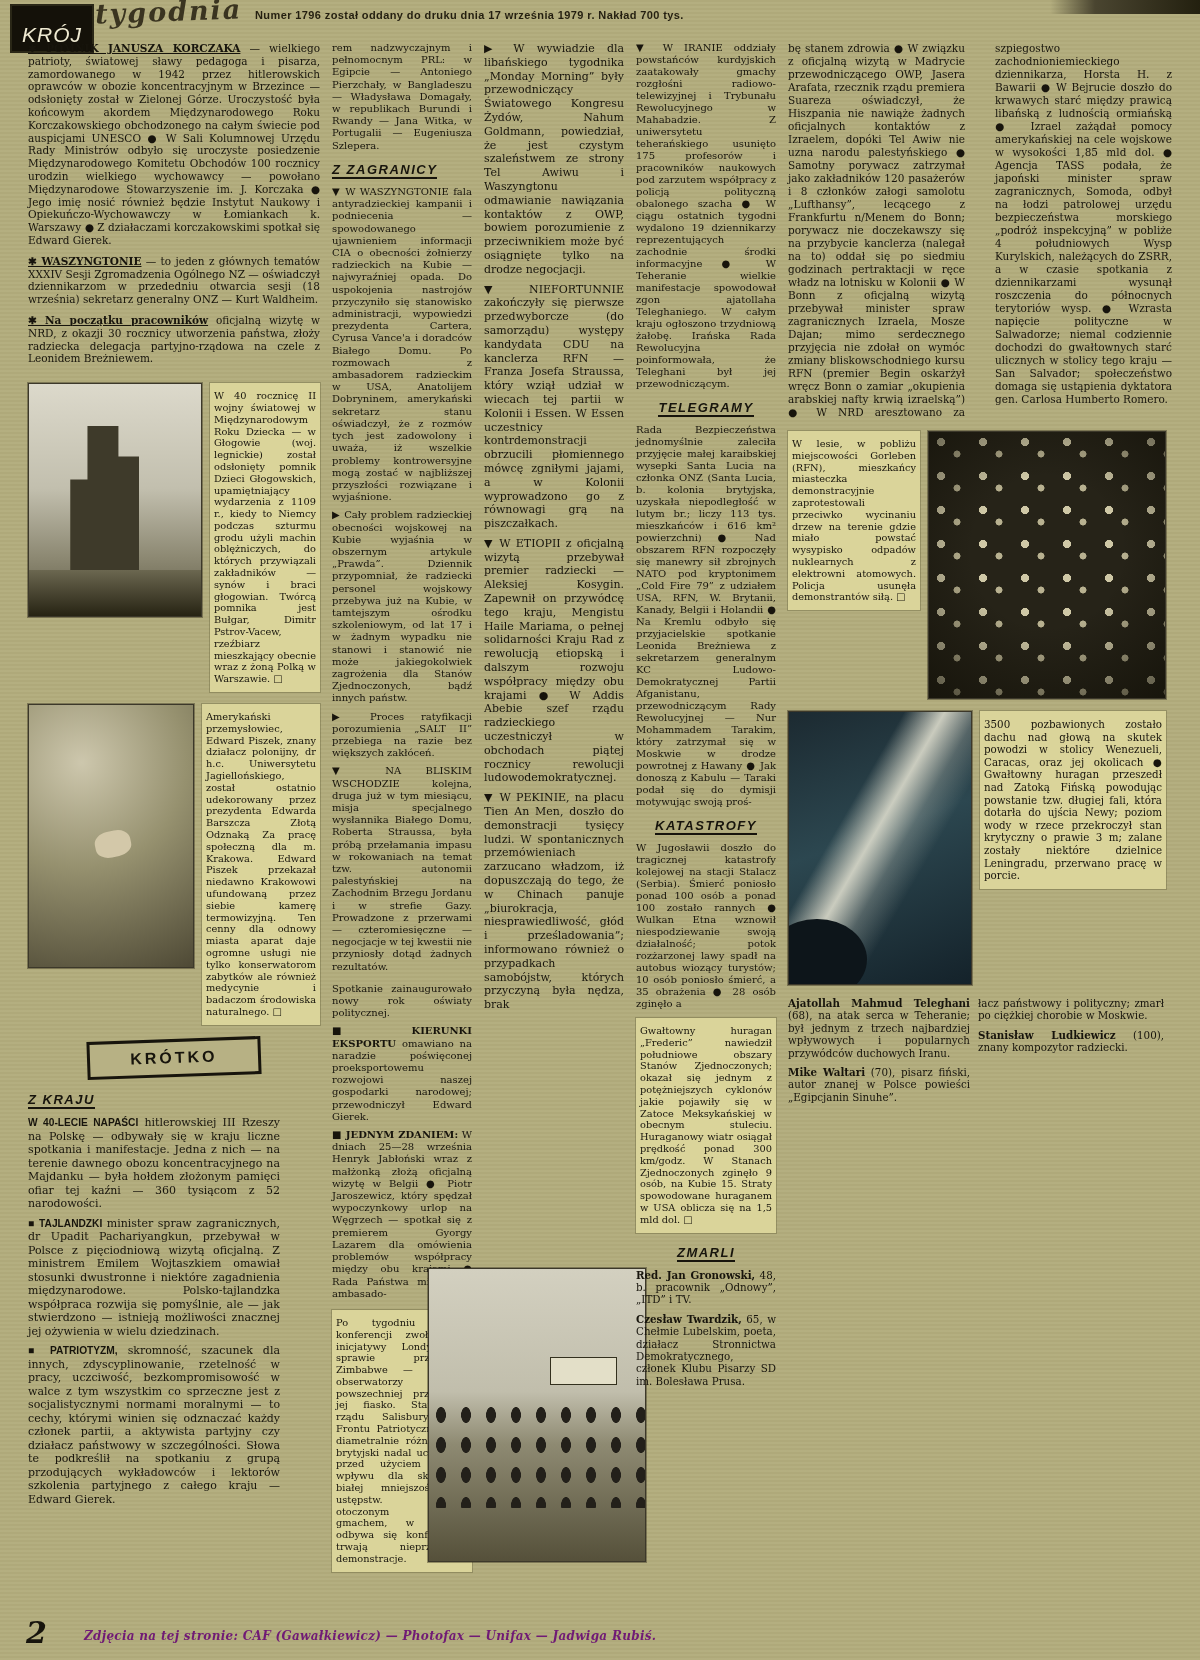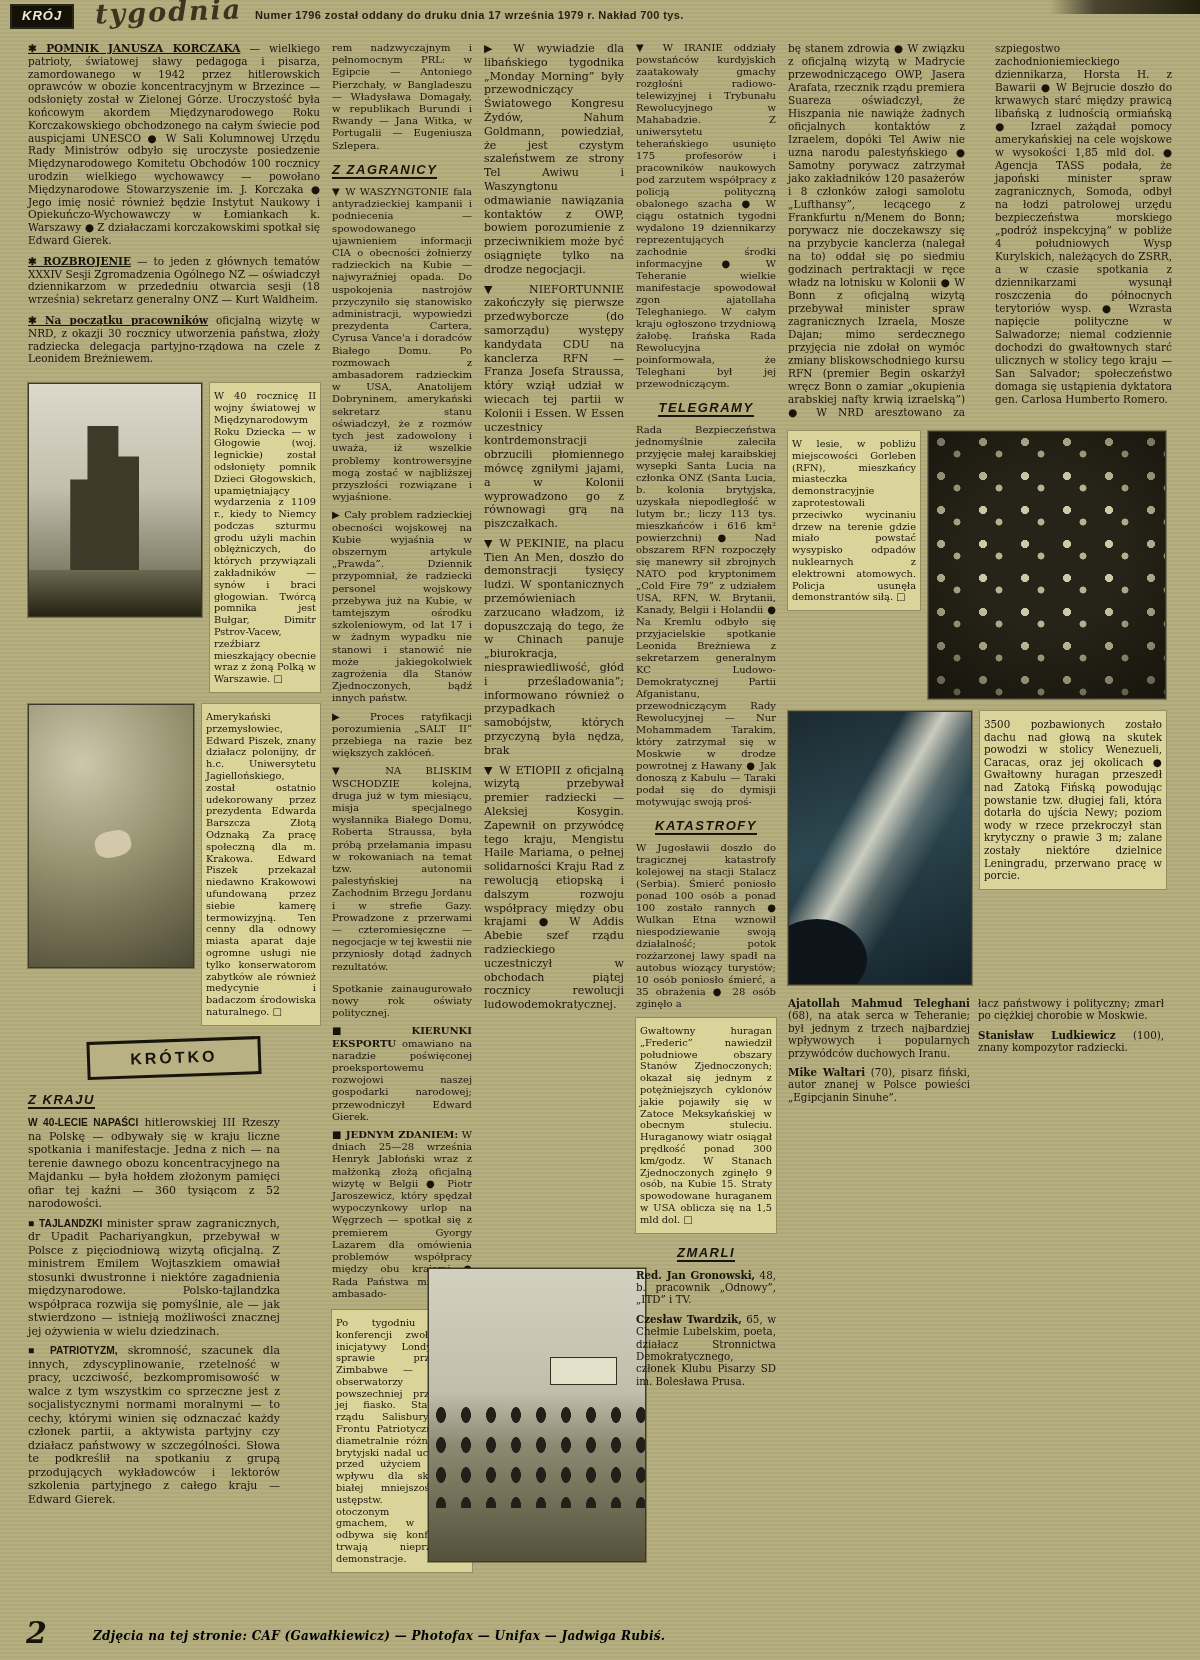--- a/index.html
+++ b/index.html
@@ -5,22 +5,22 @@
   html,body{margin:0;padding:0;}
   body{background:#8f8a60;}
   .page{position:relative;width:1200px;height:1660px;margin:0 auto;background:#b2ac7c;
         font-family:"DejaVu Serif", "Liberation Serif", serif;color:#17140c;overflow:hidden;}
   .page::before{content:"";position:absolute;inset:0;
         background:repeating-linear-gradient(0deg, rgba(255,255,255,.03) 0 2px, rgba(0,0,0,.02) 2px 4px);
         pointer-events:none;}
   
   .masthead{position:absolute;left:0;top:0;width:100%;height:34px;}
   .logo-box{position:absolute;left:10px;top:4px;background:#141109;color:#efead2;
-        font-family:"Liberation Sans",sans-serif;font-weight:bold;font-style:italic;
-        font-size:13px;padding:2px 10px 4px;letter-spacing:1px;border:2px solid #2a2717;}
+        font-family:"Liberation Sans",sans-serif;font-weight:normal;font-style:italic;
+        font-size:21px;padding:17px 10px 4px;letter-spacing:1px;border:2px solid #2a2717;}
   .logo-script{position:absolute;left:95px;top:-4px;font-style:italic;font-weight:bold;
         font-size:27px;color:#3a3420;letter-spacing:2px;transform:rotate(-2deg);}
   .issue-line{position:absolute;left:255px;top:9px;font-family:"Liberation Sans",sans-serif;
         font-weight:bold;font-size:11px;color:#241f10;letter-spacing:.4px;}
   .corner-mark{position:absolute;right:0px;top:0px;width:150px;height:14px;
         background:linear-gradient(90deg,transparent,#4a4530 30%,#23200f);}
   
   p{margin:0 0 6px;text-align:justify;}
   .lead{font-weight:bold;}
   .star .lead{text-decoration:underline;}
@@ -82,38 +82,38 @@
       background:radial-gradient(circle at 50% 45%, transparent 40%, rgba(15,13,5,.65) 100%);}
   .ph-wave{width:182px;height:272px;
       background:linear-gradient(160deg, #1c2a31 0%, #2c4750 45%, #14222a 100%);}
   .ph-wave::before{content:"";position:absolute;inset:0;
       background:linear-gradient(120deg, transparent 34%, rgba(231,229,212,.85) 46%, rgba(231,229,212,.25) 56%, transparent 66%);}
   .ph-wave::after{content:"";position:absolute;left:-12%;bottom:-6%;width:55%;height:30%;
       background:#0d151a;border-radius:50%;}
   
   .pagefoot{position:absolute;left:0;bottom:8px;width:100%;height:34px;}
   .pagenum{position:absolute;left:26px;bottom:2px;font-size:30px;font-weight:bold;font-style:italic;}
-  .credits{position:absolute;left:93px;bottom:9px;font-weight:bold;font-style:italic;
-      font-size:12px;letter-spacing:.3px;color:#000000;}
+  .credits{position:absolute;left:84px;bottom:9px;font-weight:bold;font-style:italic;
+      font-size:12px;letter-spacing:.3px;color:#701a75;}
 </style>
 </head>
 <body>
 
 <div class="page">
 
   <header class="masthead">
     <div class="logo-box">KRÓJ</div>
     <div class="logo-script">tygodnia</div>
     <div class="issue-line">Numer 1796 został oddany do druku dnia 17 września 1979 r. Nakład 700 tys.</div>
     <div class="corner-mark"></div>
   </header>
 
   <section class="colA">
     <p class="star"><span class="lead">✱ POMNIK JANUSZA KORCZAKA</span><span> — wielkiego patrioty, światowej sławy pedagoga i pisarza, zamordowanego w 1942 przez hitlerowskich oprawców w obozie koncentracyjnym w Brzezince — odsłonięty został w Zielonej Górze. Uroczystość była końcowym akordem Międzynarodowego Roku Korczakowskiego obchodzonego na całym świecie pod auspicjami UNESCO ● W Sali Kolumnowej Urzędu Rady Ministrów odbyło się uroczyste posiedzenie Międzynarodowego Komitetu Obchodów 100 rocznicy urodzin wielkiego wychowawcy — powołano Międzynarodowe Stowarzyszenie im. J. Korczaka ● Jego imię nosić również będzie Instytut Naukowy i Opiekuńczo-Wychowawczy w Łomiankach k. Warszawy ● Z działaczami korczakowskimi spotkał się Edward Gierek.</span></p>
-    <p class="star"><span class="lead">✱ ROZBROJENIE</span><span> — to jeden z głównych tematów XXXIV Sesji Zgromadzenia Ogólnego NZ — oświadczył dziennikarzom w przededniu otwarcia sesji (18 września) sekretarz generalny ONZ — Kurt Waldheim.</span></p>
+    <p class="star"><span class="lead">✱ WASZYNGTONIE</span><span> — to jeden z głównych tematów XXXIV Sesji Zgromadzenia Ogólnego NZ — oświadczył dziennikarzom w przededniu otwarcia sesji (18 września) sekretarz generalny ONZ — Kurt Waldheim.</span></p>
     <p class="star"><span class="lead">✱ Na początku pracowników</span><span> oficjalną wizytę w NRD, z okazji 30 rocznicy utworzenia państwa, złoży radziecka delegacja partyjno-rządowa na czele z Leonidem Breżniewem.</span></p>
 
     <figure class="fig-row" style="margin-top:18px">
       <div class="photo ph-monument"></div>
       <figcaption class="cap capbox" style="width:104px">W 40 rocznicę II wojny światowej w Międzynarodowym Roku Dziecka — w Głogowie (woj. legnickie) został odsłonięty pomnik Dzieci Głogowskich, upamiętniający wydarzenia z 1109 r., kiedy to Niemcy podczas szturmu grodu użyli machin oblężniczych, do których przywiązali zakładników — synów i braci głogowian. Twórcą pomnika jest Bułgar, Dimitr Pstrov-Vacew, rzeźbiarz mieszkający obecnie wraz z żoną Polką w Warszawie. □</figcaption>
     </figure>
 
     <figure class="fig-row">
       <div class="photo ph-handshake"></div>
       <figcaption class="cap capbox" style="width:112px">Amerykański przemysłowiec, Edward Piszek, znany działacz polonijny, dr h.c. Uniwersytetu Jagiellońskiego, został ostatnio udekorowany przez prezydenta Edwarda Barszcza Złotą Odznaką Za pracę społeczną dla m. Krakowa. Edward Piszek przekazał niedawno Krakowowi ufundowaną przez siebie kamerę termowizyjną. Ten cenny dla odnowy miasta aparat daje ogromne usługi nie tylko konserwatorom zabytków ale również medycynie i badaczom środowiska naturalnego. □</figcaption>
@@ -138,22 +138,22 @@
     <p>▼ NA BLISKIM WSCHODZIE kolejna, druga już w tym miesiącu, misja specjalnego wysłannika Białego Domu, Roberta Straussa, była próbą przełamania impasu w rokowaniach na temat tzw. autonomii palestyńskiej na Zachodnim Brzegu Jordanu i w strefie Gazy. Prowadzone z przerwami — czteromiesięczne — negocjacje w tej kwestii nie przyniosły dotąd żadnych rezultatów.</p>
     <p style="margin-top:10px"><span>Spotkanie zainaugurowało nowy rok oświaty politycznej.</span></p>
     <p><span class="lead">■ KIERUNKI EKSPORTU</span><span> omawiano na naradzie poświęconej proeksportowemu rozwojowi naszej gospodarki narodowej; przewodniczył Edward Gierek.</span></p>
     <p><span class="lead">■ JEDNYM ZDANIEM:</span><span> W dniach 25—28 września Henryk Jabłoński wraz z małżonką złożą oficjalną wizytę w Belgii ● Piotr Jaroszewicz, który spędzał wypoczynkowy urlop na Węgrzech — spotkał się z premierem Gyorgy Lazarem dla omówienia problemów współpracy między obu krajami ● Rada Państwa mianowała ambasado-</span></p>
     <div class="cap capbox" style="margin-top:10px">Po tygodniu obrad konferencji zwołanej z inicjatywy Londynu w sprawie przyszłości Zimbabwe — Rodezji, obserwatorzy coraz powszechniej przewidują jej fiasko. Stanowiska rządu Salisbury oraz Frontu Patriotycznego są diametralnie różne. Rząd brytyjski nadal uchyla się przed użyciem swego wpływu dla skłonienia białej mniejszości do ustępstw. Przed otoczonym policją gmachem, w którym odbywa się konferencja, trwają nieprzerwane demonstracje.</div>
   </section>
 
   <section class="colC">
     <p>▶ W wywiadzie dla libańskiego tygodnika „Monday Morning” były przewodniczący Światowego Kongresu Żydów, Nahum Goldmann, powiedział, że jest czystym szaleństwem ze strony Tel Awiwu i Waszyngtonu odmawianie nawiązania kontaktów z OWP, bowiem porozumienie z przeciwnikiem może być osiągnięte tylko na drodze negocjacji.</p>
     <p>▼ NIEFORTUNNIE zakończyły się pierwsze przedwyborcze (do samorządu) występy kandydata CDU na kanclerza RFN — Franza Josefa Straussa, który wziął udział w wiecach tej partii w Kolonii i Essen. W Essen uczestnicy kontrdemonstracji obrzucili płomiennego mówcę zgniłymi jajami, a w Kolonii wyprowadzono go z równowagi grą na piszczałkach.</p>
+    <p>▼ W ETIOPII z oficjalną wizytą przebywał premier radziecki — Aleksiej Kosygin. Zapewnił on przywódcę tego kraju, Mengistu Haile Mariama, o pełnej solidarności Kraju Rad z rewolucją etiopską i dalszym rozwoju współpracy między obu krajami ● W Addis Abebie szef rządu radzieckiego uczestniczył w obchodach piątej rocznicy rewolucji ludowodemokratycznej.</p>
     <p>▼ W PEKINIE, na placu Tien An Men, doszło do demonstracji tysięcy ludzi. W spontanicznych przemówieniach zarzucano władzom, iż dopuszczają do tego, że w Chinach panuje „biurokracja, niesprawiedliwość, głód i prześladowania”; informowano również o przypadkach samobójstw, których przyczyną była nędza, brak</p>
-    <p>▼ W ETIOPII z oficjalną wizytą przebywał premier radziecki — Aleksiej Kosygin. Zapewnił on przywódcę tego kraju, Mengistu Haile Mariama, o pełnej solidarności Kraju Rad z rewolucją etiopską i dalszym rozwoju współpracy między obu krajami ● W Addis Abebie szef rządu radzieckiego uczestniczył w obchodach piątej rocznicy rewolucji ludowodemokratycznej.</p>
   </section>
 
   <div class="photo ph-demo" style="position:absolute;left:428px;top:1268px;"></div>
 
   <section class="colD">
     <p>▼ W IRANIE oddziały powstańców kurdyjskich zaatakowały gmachy rozgłośni radiowo-telewizyjnej i Trybunału Rewolucyjnego w Mahabadzie. Z uniwersytetu teherańskiego usunięto 175 profesorów i pracowników naukowych pod zarzutem współpracy z policją polityczną obalonego szacha ● W ciągu ostatnich tygodni wydalono 19 dziennikarzy reprezentujących zachodnie środki informacyjne ● W Teheranie wielkie manifestacje spowodował zgon ajatollaha Teleghaniego. W całym kraju ogłoszono trzydniową żałobę. Irańska Rada Rewolucyjna poinformowała, że Teleghani był jej przewodniczącym.</p>
     <span class="hdr-center"><span class="sec-hdr">TELEGRAMY</span></span>
     <p>Rada Bezpieczeństwa jednomyślnie zaleciła przyjęcie małej karaibskiej wysepki Santa Lucia na członka ONZ (Santa Lucia, b. kolonia brytyjska, uzyskała niepodległość w lutym br.; liczy 113 tys. mieszkańców i 616 km² powierzchni) ● Nad obszarem RFN rozpoczęły się manewry sił zbrojnych NATO pod kryptonimem „Cold Fire 79” z udziałem USA, RFN, W. Brytanii, Kanady, Belgii i Holandii ● Na Kremlu odbyło się przyjacielskie spotkanie Leonida Breżniewa z sekretarzem generalnym KC Ludowo-Demokratycznej Partii Afganistanu, przewodniczącym Rady Rewolucyjnej — Nur Mohammadem Tarakim, który zatrzymał się w Moskwie w drodze powrotnej z Hawany ● Jak donoszą z Kabulu — Taraki podał się do dymisji motywując swoją proś-</p>
     <span class="hdr-center"><span class="sec-hdr">KATASTROFY</span></span>
     <p>W Jugosławii doszło do tragicznej katastrofy kolejowej na stacji Stalacz (Serbia). Śmierć poniosło ponad 100 osób a ponad 100 zostało rannych ● Wulkan Etna wznowił niespodziewanie swoją działalność; potok rozżarzonej lawy spadł na autobus wiozący turystów; 10 osób poniosło śmierć, a 35 obrażenia ● 28 osób zginęło a</p>

